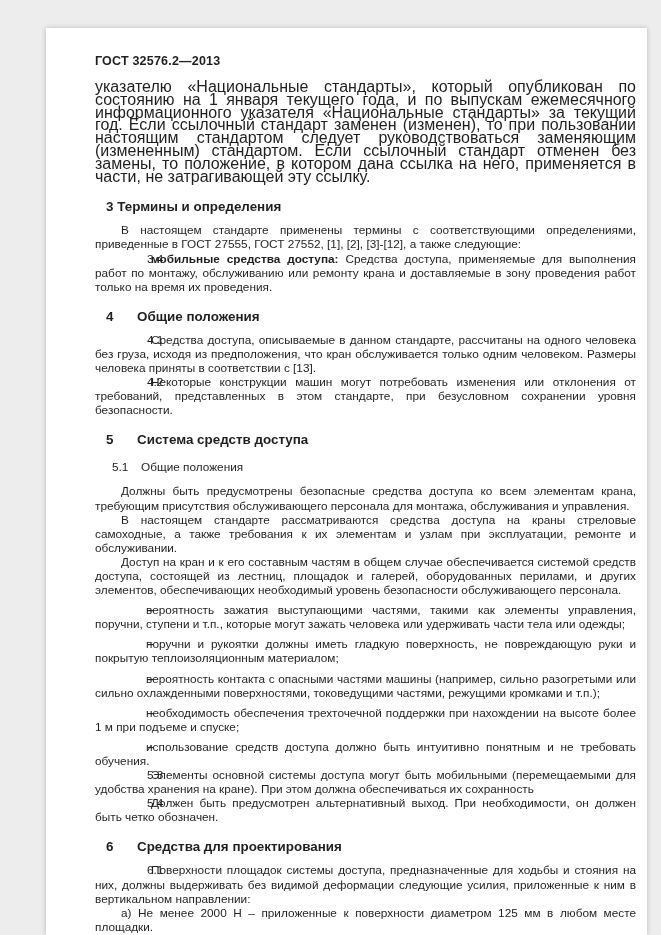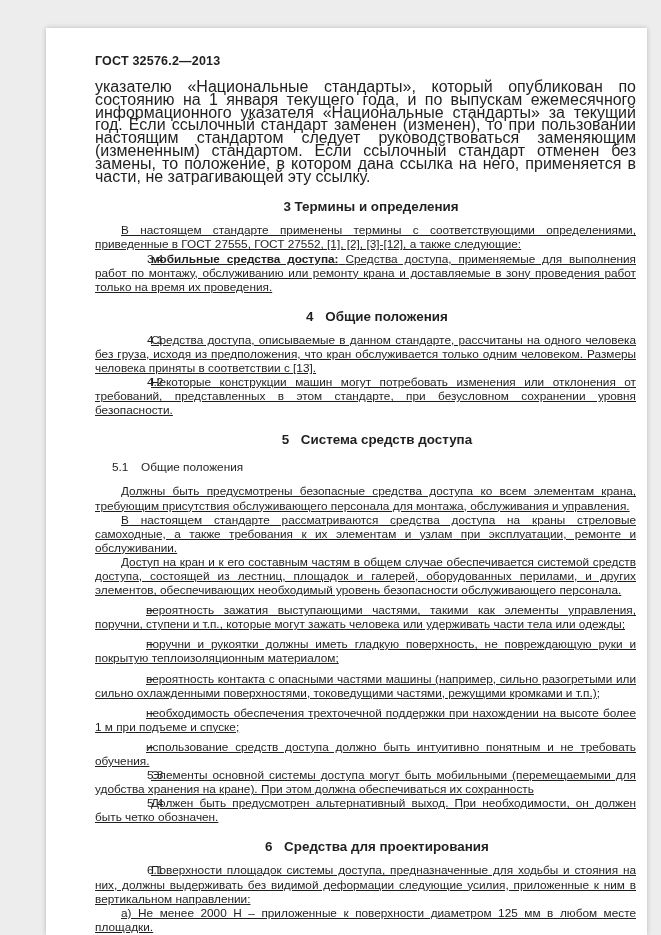--- a/index.html
+++ b/index.html
@@ -33,37 +33,35 @@
     margin-top: 13px;
     font-size: 16px;
     line-height: 12.8px;
     text-align: justify;
   }
   .h1 {
     font-size: 13.4px;
     font-weight: 700;
     margin: 15px 0 9px 0;
     padding-left: 11px;
-    text-align: center;
   }
   .h1 .hnum { display: inline-block; width: 31px; }
   .h2 {
     font-size: 11.8px;
     font-weight: 400;
     margin: 13px 0 10px 0;
     padding-left: 17px;
   }
   .h2 .hnum { display: inline-block; width: 29px; }
   .p {
     font-size: 11.8px;
     line-height: 14.1px;
     text-align: justify;
     text-indent: 26px;
     margin: 0;
-    text-decoration: underline;
   }
   .p .pnum { display: inline-block; width: 30px; }
   .term { font-weight: 700; }
   .li { margin-top: 6px; }
   .li .marker { display: inline-block; width: 25px; font-weight: 700; }
 </style>
 </head>
 <body>
 
 <div class="page">

